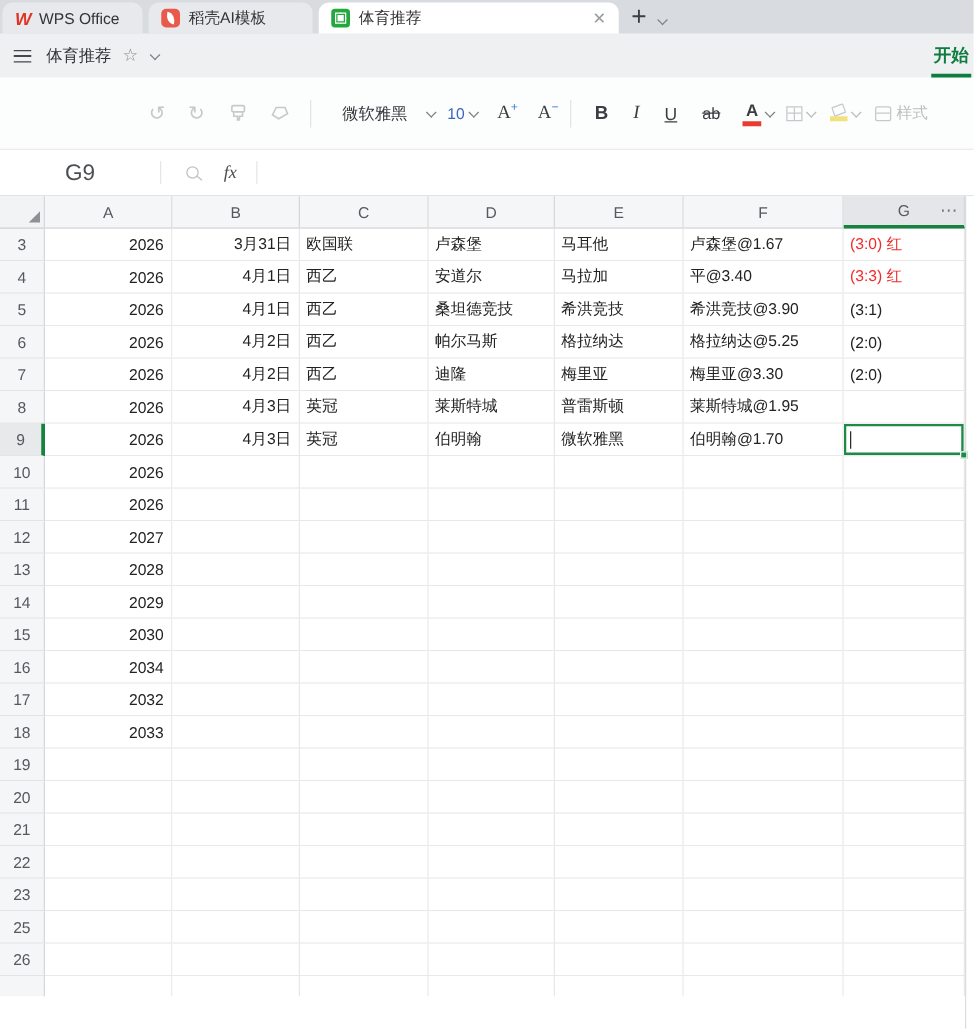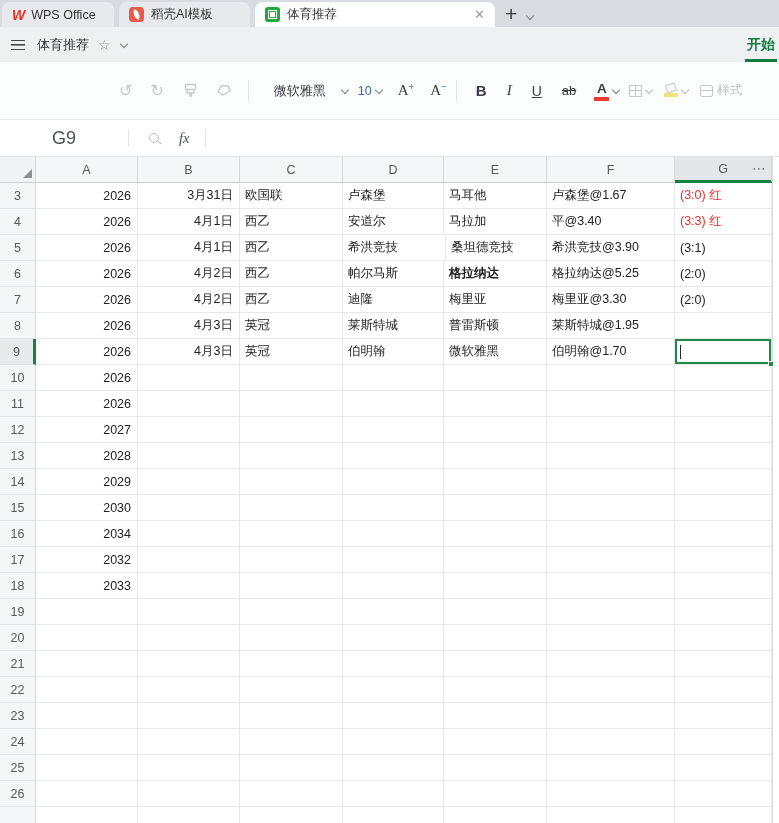--- a/index.html
+++ b/index.html
@@ -222,32 +222,32 @@
         <div class="cell txt" style="width: 101px;">安道尔</div>
         <div class="cell txt" style="width: 103px;">马拉加</div>
         <div class="cell txt" style="width: 128px;">平@3.40</div>
         <div class="cell txt red" style="width: 97px;">(3:3) 红</div>
       </div>
       <div class="row">
         <div class="rowhdr">5</div>
         <div class="cell num" style="width: 102px;">2026</div>
         <div class="cell num" style="width: 102px;">4月1日</div>
         <div class="cell txt" style="width: 103px;">西乙</div>
+        <div class="cell txt" style="width: 101px;">桑坦德竞技</div>
         <div class="cell txt" style="width: 103px;">希洪竞技</div>
-        <div class="cell txt" style="width: 101px;">桑坦德竞技</div>
         <div class="cell txt" style="width: 128px;">希洪竞技@3.90</div>
         <div class="cell txt" style="width: 97px;">(3:1)</div>
       </div>
       <div class="row">
         <div class="rowhdr">6</div>
         <div class="cell num" style="width: 102px;">2026</div>
         <div class="cell num" style="width: 102px;">4月2日</div>
         <div class="cell txt" style="width: 103px;">西乙</div>
         <div class="cell txt" style="width: 101px;">帕尔马斯</div>
-        <div class="cell txt" style="width: 103px; font-weight: bold;">格拉纳达</div>
+        <div class="cell txt" style="width: 103px;">格拉纳达</div>
         <div class="cell txt" style="width: 128px;">格拉纳达@5.25</div>
         <div class="cell txt" style="width: 97px;">(2:0)</div>
       </div>
       <div class="row">
         <div class="rowhdr">7</div>
         <div class="cell num" style="width: 102px;">2026</div>
         <div class="cell num" style="width: 102px;">4月2日</div>
         <div class="cell txt" style="width: 103px;">西乙</div>
         <div class="cell txt" style="width: 101px;">迪隆</div>
         <div class="cell txt" style="width: 103px;">梅里亚</div>
@@ -402,30 +402,20 @@
         <div class="cell num" style="width: 102px;"></div>
         <div class="cell num" style="width: 102px;"></div>
         <div class="cell txt" style="width: 103px;"></div>
         <div class="cell txt" style="width: 101px;"></div>
         <div class="cell txt" style="width: 103px;"></div>
         <div class="cell txt" style="width: 128px;"></div>
         <div class="cell txt" style="width: 97px;"></div>
       </div>
       <div class="row">
         <div class="rowhdr">23</div>
-        <div class="cell num" style="width: 102px;"></div>
-        <div class="cell num" style="width: 102px;"></div>
-        <div class="cell txt" style="width: 103px;"></div>
-        <div class="cell txt" style="width: 101px;"></div>
-        <div class="cell txt" style="width: 103px;"></div>
-        <div class="cell txt" style="width: 128px;"></div>
-        <div class="cell txt" style="width: 97px;"></div>
-      </div>
-      <div class="row">
-        <div class="rowhdr">24</div>
         <div class="cell num" style="width: 102px;"></div>
         <div class="cell num" style="width: 102px;"></div>
         <div class="cell txt" style="width: 103px;"></div>
         <div class="cell txt" style="width: 101px;"></div>
         <div class="cell txt" style="width: 103px;"></div>
         <div class="cell txt" style="width: 128px;"></div>
         <div class="cell txt" style="width: 97px;"></div>
       </div>
       <div class="row">
         <div class="rowhdr">25</div>

